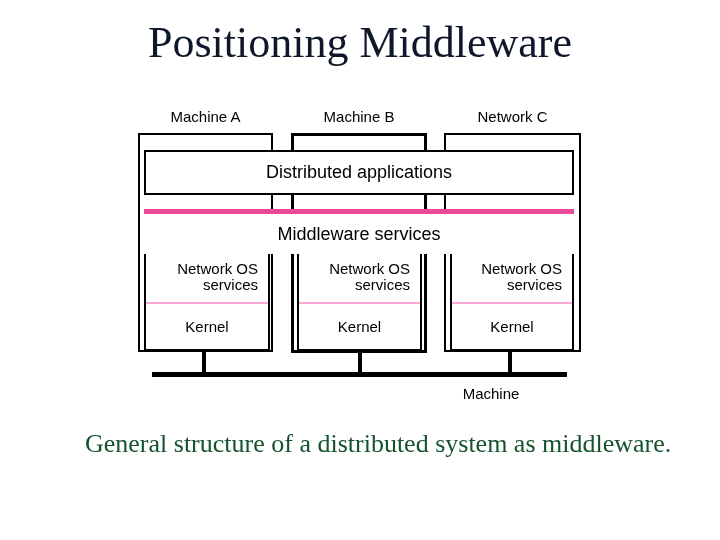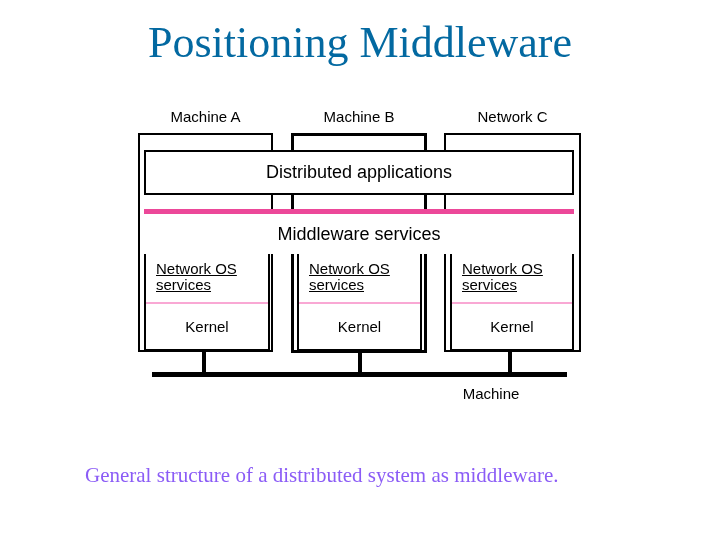--- a/index.html
+++ b/index.html
@@ -8,21 +8,21 @@
     position: relative; width: 720px; height: 540px;
     background: #ffffff;
     font-family: "Liberation Sans", sans-serif;
     color: #000;
   }
   .title {
     position: absolute; top: 19px; left: 0; width: 720px;
     text-align: center;
     font-family: "Liberation Serif", serif;
     font-size: 44px; font-weight: 400; line-height: 1.1;
-    color: #0369a1;
+    color: #0f172a;
   }
   .diagram { position: absolute; left: 0; top: 0; width: 720px; height: 540px; }
 
   .mlabel {
     position: absolute; top: 108px; height: 18px; line-height: 18px;
     text-align: center; font-size: 15px; z-index: 1;
   }
   .ml-a { left: 138px; width: 135px; }
   .ml-b { left: 291px; width: 136px; }
   .ml-c { left: 444px; width: 137px; }
@@ -45,43 +45,43 @@
     position: absolute; top: 250px; height: 101px;
     border: 2px solid #000; z-index: 2; background: #ffffff;
     display: flex; flex-direction: column;
   }
   .inner-a { left: 144px; width: 126px; }
   .inner-b { left: 297px; width: 125px; }
   .inner-c { left: 450px; width: 124px; }
   .netos {
     height: 50px; padding: 0 10px;
     display: flex; align-items: center; justify-content: center;
-    text-align: left; font-size: 15px; line-height: 16px; text-decoration: underline;
+    text-align: right; font-size: 15px; line-height: 16px;
   }
   .kernel {
     flex: 1; border-top: 2px solid #f9a8d4;
     display: flex; align-items: center; justify-content: center;
     font-size: 15px;
   }
 
   .stub { position: absolute; width: 4px; background: #000; z-index: 4; }
   .stub-a { left: 202px; top: 350px; height: 24px; }
   .stub-b { left: 358px; top: 351px; height: 23px; }
   .stub-c { left: 508px; top: 350px; height: 24px; }
 
   .netline { position: absolute; left: 152px; top: 372px; width: 415px; height: 5px; background: #000; z-index: 4; }
   .netlabel {
     position: absolute; left: 441px; top: 385px; width: 100px;
     text-align: center; font-size: 15px;
   }
 
   .caption {
-    position: absolute; left: 85px; top: 463px;
+    position: absolute; left: 85px; top: 428px;
     font-family: "Liberation Serif", serif;
-    font-size: 21px; line-height: 1.2; color: #8b5cf6;
+    font-size: 26px; line-height: 1.2; color: #14532d;
     white-space: nowrap;
   }
 </style>
 </head>
 <body>
 
 <div class="slide">
 
   <div class="title">Positioning Middleware</div>
 

